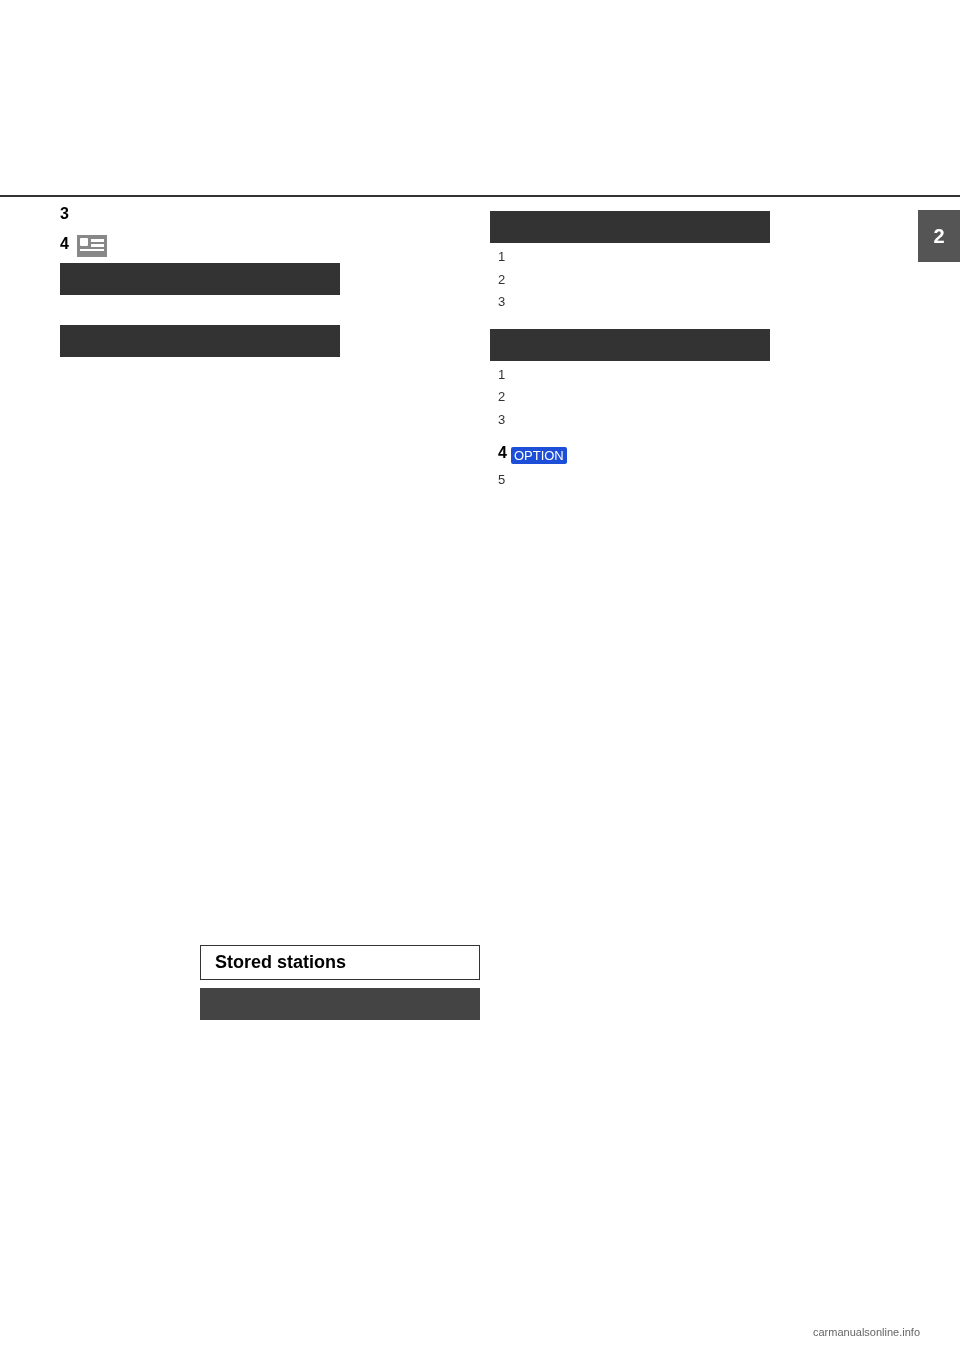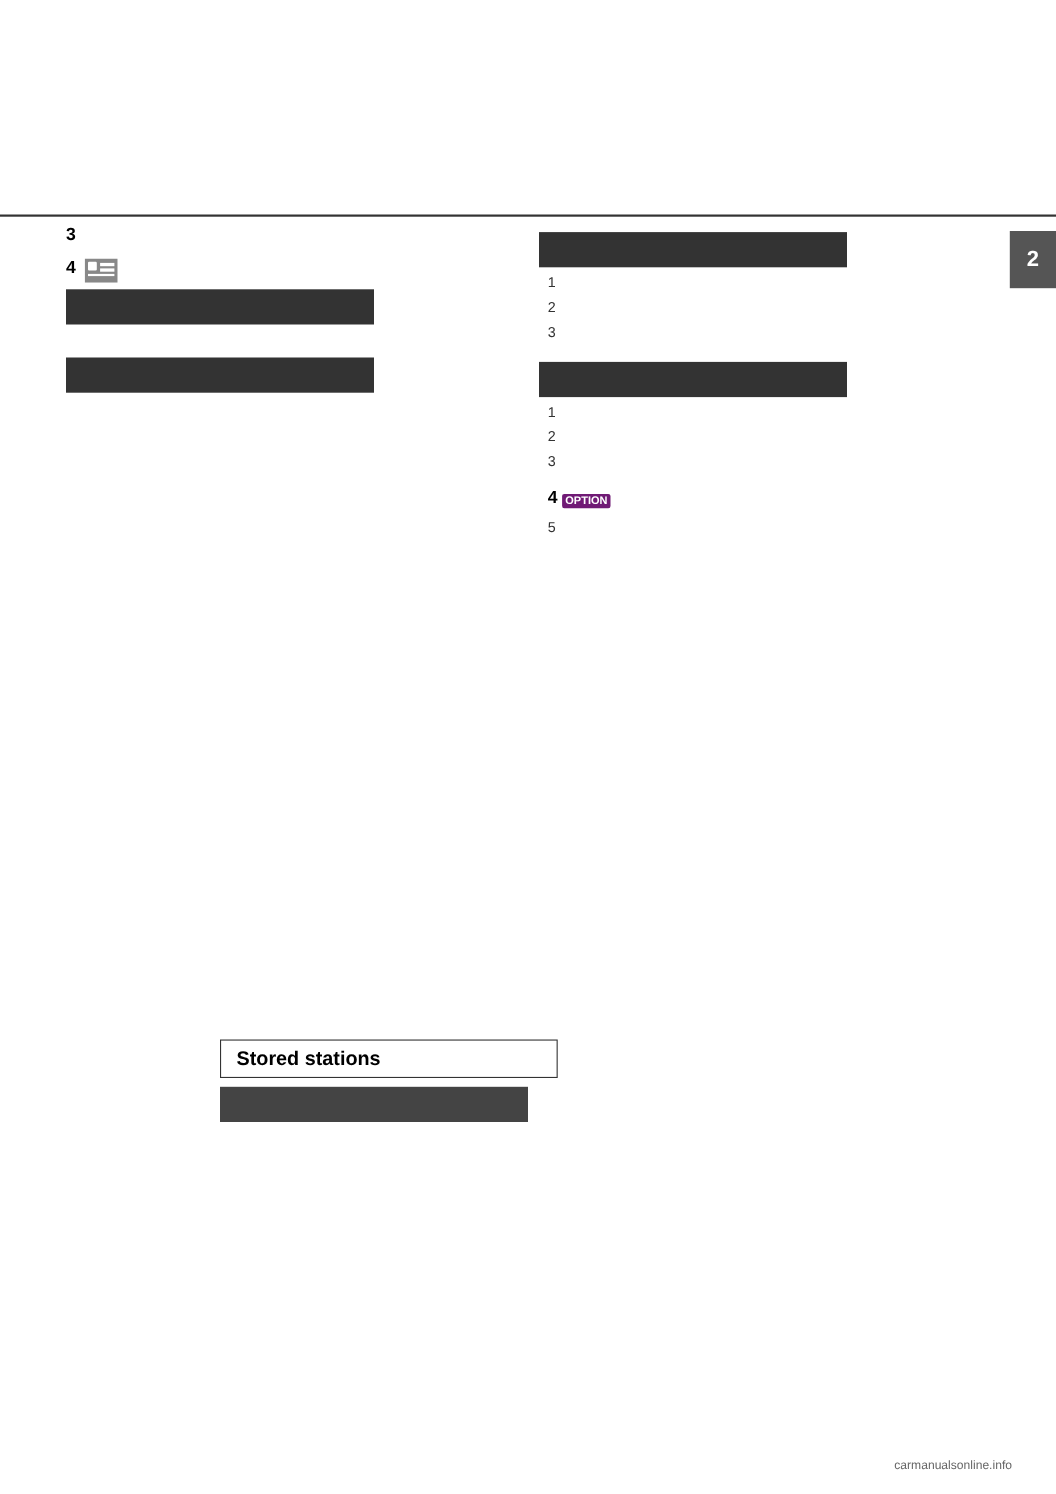--- a/index.html
+++ b/index.html
@@ -89,24 +89,24 @@
     .list-item {
       font-size: 13px;
       color: #333;
       margin: 3px 0 3px 8px;
       line-height: 1.5;
     }
 
     
     .option-badge {
       display: inline-block;
-      background: #701a75;
+      background: #1d4ed8;
       color: #fff;
-      font-size: 10px;
-      font-weight: bold;
+      font-size: 13px;
+      font-weight: normal;
       padding: 1px 3px;
       border-radius: 2px;
       vertical-align: middle;
       margin-left: 4px;
     }
 
     
     .stored-stations-section {
       position: absolute;
       left: 200px;
@@ -116,21 +116,21 @@
 
     .stored-stations-label {
       border: 1.5px solid #333;
       padding: 6px 14px;
       font-size: 18px;
       font-weight: bold;
       color: #000;
       background: #fff;
       display: inline-block;
       margin-bottom: 8px;
-      width: 307px;
+      width: 280px;
     }
 
     .stored-dark-bar {
       background: #444;
       height: 32px;
       width: 280px;
     }
 
     
     .footer-logo {

